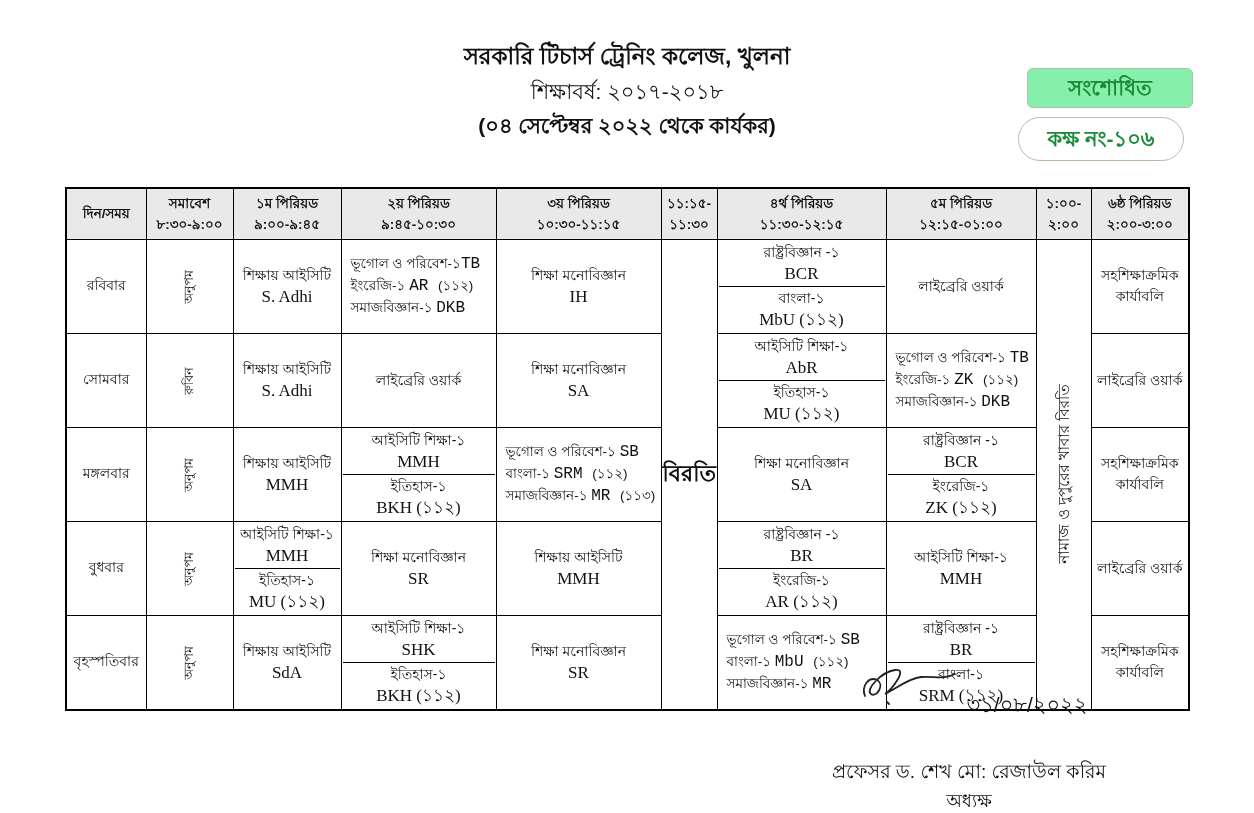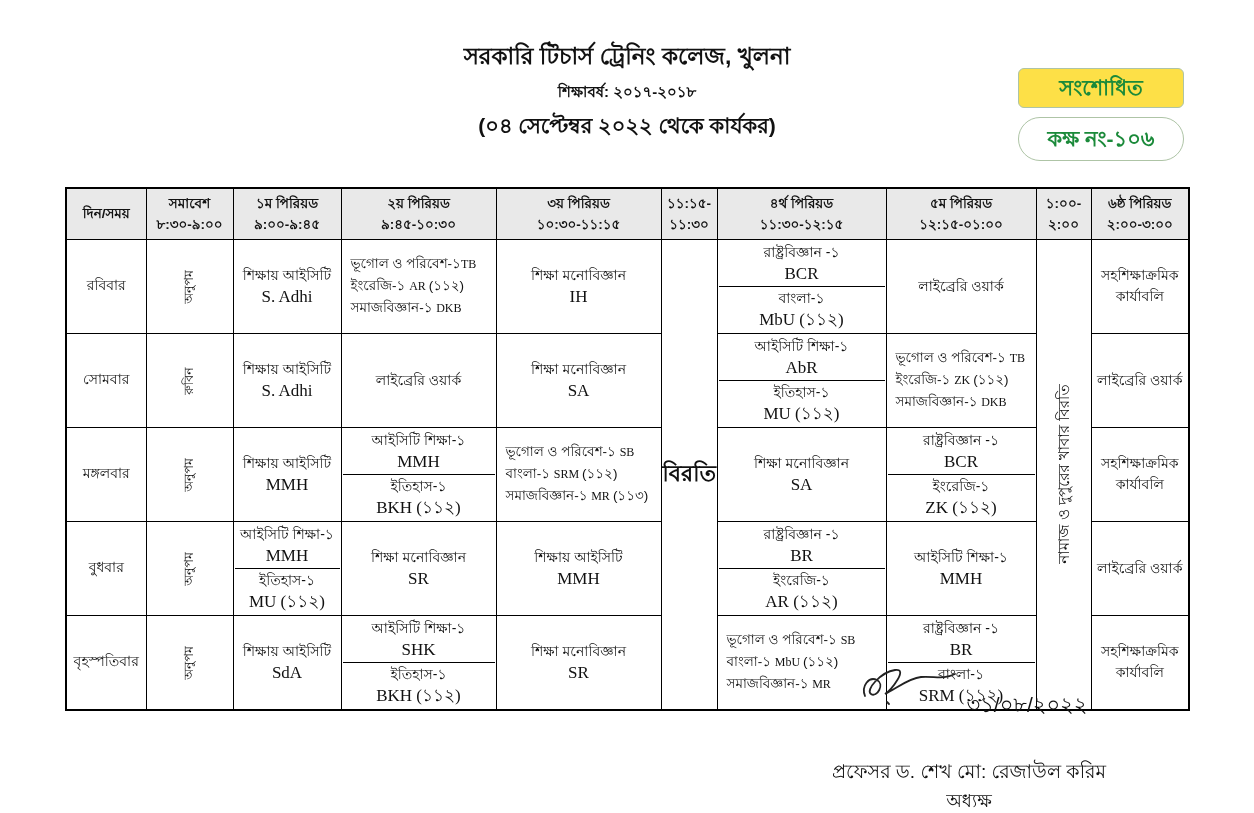--- a/index.html
+++ b/index.html
@@ -4,48 +4,48 @@
 <style>
   html,body{margin:0;padding:0;background:#ffffff;}
   body{width:1254px;height:813px;overflow:hidden;
        font-family:"Liberation Sans","DejaVu Sans",sans-serif;color:#111;}
   .page{position:relative;width:1254px;height:708px;background:#fff;}
 
   
   .hdr{position:absolute;top:38px;left:0;width:100%;text-align:center;}
   .hdr .t1{font-size:23px;font-weight:bold;line-height:37px;}
   .hdr .t2{font-size:23px;font-weight:bold;line-height:37px;}
-  .hdr .t3{font-size:15px;font-weight:bold;line-height:34px;}
+  .hdr .t3{font-size:21px;font-weight:normal;line-height:34px;}
   .hdr .t4{font-size:21px;font-weight:bold;line-height:34px;}
 
   .badge{position:absolute;left:1018px;width:166px;box-sizing:border-box;
          text-align:center;color:var(--badge-color,#1b8a3a);font-weight:bold;}
   .badge.revised{top:68px;height:40px;line-height:38px;font-size:21px;
-         border:1.5px solid #aec4a6;border-radius:6px;background:#fde047;}
+         border:1.5px solid #aec4a6;border-radius:6px;background:#86efac;margin-left:9px;}
   .badge.room{top:117px;height:44px;line-height:42px;font-size:21px;
          border:1.5px solid #aec4a6;border-radius:22px;background:#fff;}
 
   
   table.routine{position:absolute;left:65px;top:187px;width:1123px;
         border-collapse:collapse;table-layout:fixed;border:2px solid #000;}
   table.routine th,table.routine td{border:1px solid #000;box-sizing:border-box;
         vertical-align:middle;text-align:center;padding:1px;overflow:hidden;}
   table.routine thead th{background:#e9e9e9;font-weight:bold;}
   .col-label{font-size:13.5px;line-height:21px;font-weight:bold;}
   .col-time{font-size:13.5px;line-height:21px;font-weight:bold;}
   td.day{font-size:14px;}
   .vtext{display:inline-block;transform:rotate(-90deg);white-space:nowrap;
          font-size:12.5px;}
   .lines{width:100%;}
   .lines.left{text-align:left;padding-left:8px;}
   .ln.bn{font-size:14px;line-height:21px;}
   .ln.code{font-size:17px;line-height:22px;
            font-family:"Liberation Serif","DejaVu Serif",serif;}
   .ln.mix{font-size:13.5px;line-height:22px;}
-  .code-inline{font-size:12px;font-family:Liberation Serif, serif;}
+  .code-inline{font-size:16px;font-family:Liberation Mono, monospace;}
   td.split{padding:0;}
   .splitwrap{display:flex;flex-direction:column;height:100%;}
   .sub{flex:1;display:flex;flex-direction:column;justify-content:center;
        align-items:center;padding:1px;}
   .sub + .sub{border-top:1px solid #000;}
   td.break-col{font-size:22px;font-weight:bold;}
   td.lunch-col{position:relative;}
   .vlunch{position:absolute;top:50%;left:50%;
           transform:translate(-50%,-50%) rotate(-90deg);
           white-space:nowrap;font-size:15px;}

